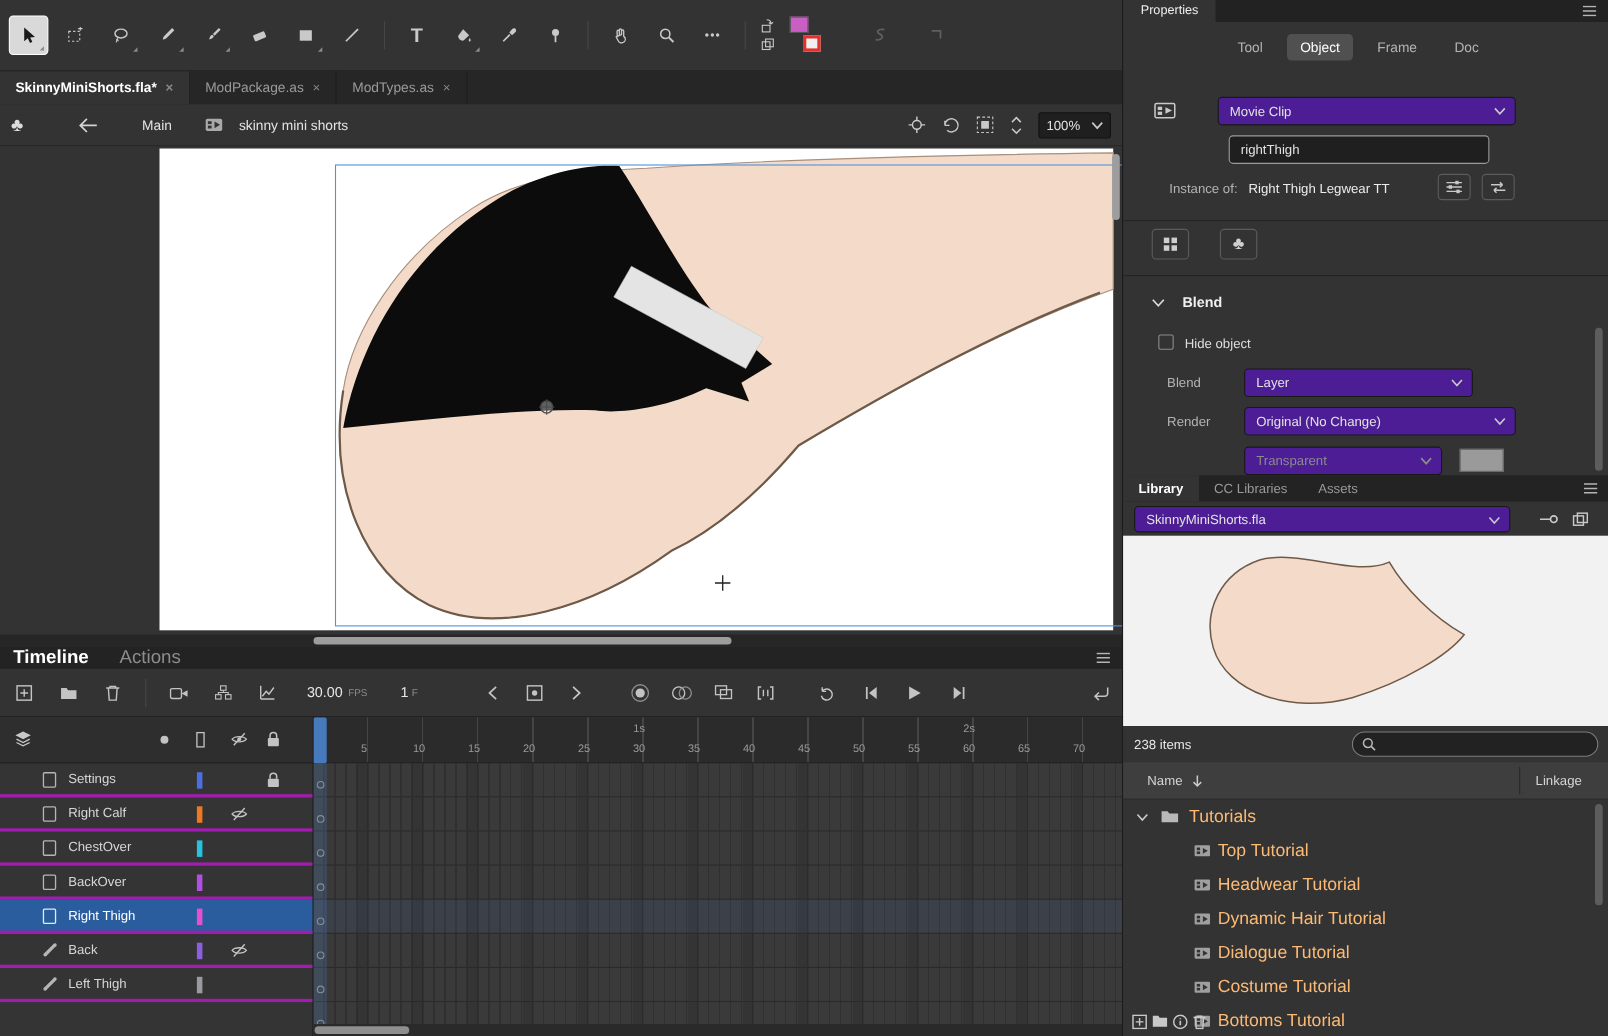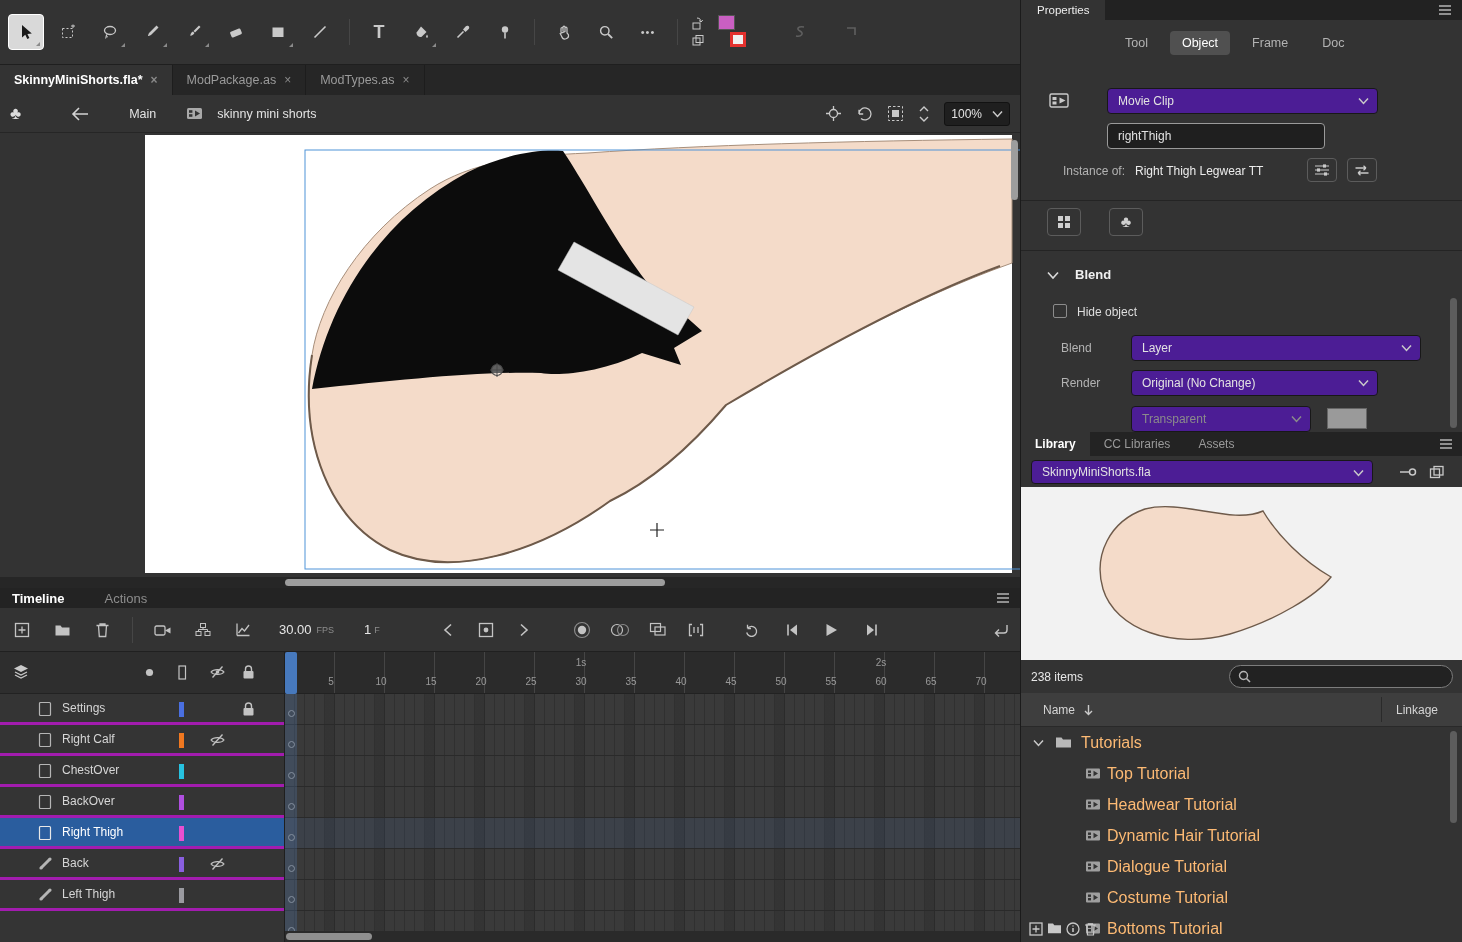--- a/index.html
+++ b/index.html
@@ -28,21 +28,21 @@
   #editbar{left:0;top:95px;width:1020px;height:38px;background:#333;border-bottom:1px solid #262626;display:flex;align-items:center;padding:0 10px;gap:14px}
   #editbar .crumbtext{color:#e3e3e3;font-size:12.5px}
   .zoombox{display:flex;align-items:center;background:#1f1f1f;border:1px solid #121212;border-radius:3px;height:24px;padding:0 6px;gap:10px;color:#e3e3e3}
   
   #canvas{left:0;top:133px;width:1020px;height:444px;background:#333;overflow:hidden}
   #hscroll{left:0;top:577px;width:1020px;height:11px;background:#262626}
   #hscroll .thumb{position:absolute;left:285px;top:2px;width:380px;height:7px;background:#9d9d9d;border-radius:4px}
   #vscroll{left:1011px;top:140px;width:7px;height:60px;background:#9d9d9d;border-radius:4px}
   
   #timeline{left:0;top:588px;width:1020px;height:354px;background:#2e2e2e}
-  #tl-tabs{height:20px;background:#232323;display:flex;align-items:center;padding-left:12px;gap:40px;font-size:13px;position:relative}
+  #tl-tabs{height:20px;background:#232323;display:flex;align-items:center;padding-left:12px;gap:28px;font-size:17px;position:relative}
   #tl-tabs .active{color:#fff;font-weight:bold}
   #tl-toolbar{height:44px;background:#333;border-bottom:1px solid #202020;display:flex;align-items:center;padding-left:6px}
   .tbtn{width:32px;height:30px;display:flex;align-items:center;justify-content:center;color:#c3c3c3}
   #tl-left{position:absolute;left:0;top:64px;width:285px;bottom:0;background:#343434;border-right:1px solid #1f1f1f}
   #tl-lhead{height:42px;border-bottom:1px solid #222;position:relative;background:#2e2e2e}
   .tl-row{height:31px;border-bottom:3px solid #a21caf;position:relative;display:flex;align-items:center}
   .tl-row.selected{background:#2a5d9e}
   .tl-row.selected .ly-name{color:#fff}
   .ly-icon{position:absolute;left:38px;top:7px}
   .ly-name{position:absolute;left:62px;color:#d6d6d6;font-size:12px;white-space:nowrap}
@@ -614,21 +614,21 @@
         </svg>
     </span>
     <div class="field" style="position:absolute;left:86px;top:22px;width:271px">
       <span>Movie Clip</span>
       <span class="chev icon">
           <svg width="11" height="8">
             <path d="M1 1.5 L5.5 6.5 L10 1.5" fill="none" stroke="#c9c9c9" stroke-width="1.5"></path>
           </svg>
         </span>
     </div>
-    <div class="field namefield" style="position:absolute;left:86px;top:57px;width:218px">
+    <div class="field namefield" style="position:absolute;left:96px;top:57px;width:237px">
       <span>rightThigh</span>
     </div>
     <span class="plabel" style="position:absolute;left:42px;top:98px">Instance of:</span>
     <span style="position:absolute;left:114px;top:98px;color:#ececec">Right Thigh Legwear TT</span>
     <span class="icon" style="position:absolute;left:286px;top:92px;width:30px;height:24px;border:1px solid #5c5c5c;border-radius:4px">
       <svg width="16" height="14">
           <path d="M1 3 H15 M1 7 H15 M1 11 H15" stroke="currentColor" stroke-width="1.2"></path>
           <rect x="9" y="1.4" width="3" height="3.2" fill="currentColor"></rect>
           <rect x="3" y="5.4" width="3" height="3.2" fill="currentColor"></rect>
           <rect x="10" y="9.4" width="3" height="3.2" fill="currentColor"></rect>
@@ -652,21 +652,21 @@
     <div class="pdiv" style="position:absolute;left:0;top:184px;width:442px"></div>
     <span class="icon" style="position:absolute;left:26px;top:140px;top:205px">
       <svg width="12" height="9">
           <path d="M1 1.5 L6 7 L11 1.5" fill="none" stroke="#d9d9d9" stroke-width="1.6"></path>
         </svg>
     </span>
     <span style="position:absolute;left:54px;top:201px;color:#f0f0f0;font-weight:bold;font-size:13px">Blend</span>
     <span class="checkbox" style="position:absolute;left:32px;top:238px"></span>
     <span class="plabel" style="position:absolute;left:56px;top:239px;color:#dedede">Hide object</span>
     <span class="plabel" style="position:absolute;left:40px;top:275px">Blend</span>
-    <div class="field" style="position:absolute;left:110px;top:269px;width:290px">
+    <div class="field" style="position:absolute;left:110px;top:269px;width:208px">
       <span>Layer</span>
       <span class="chev icon">
           <svg width="11" height="8">
             <path d="M1 1.5 L5.5 6.5 L10 1.5" fill="none" stroke="#c9c9c9" stroke-width="1.5"></path>
           </svg>
         </span>
     </div>
     <span class="plabel" style="position:absolute;left:40px;top:310px">Render</span>
     <div class="field" style="position:absolute;left:110px;top:304px;width:247px">
       <span>Original (No Change)</span>

